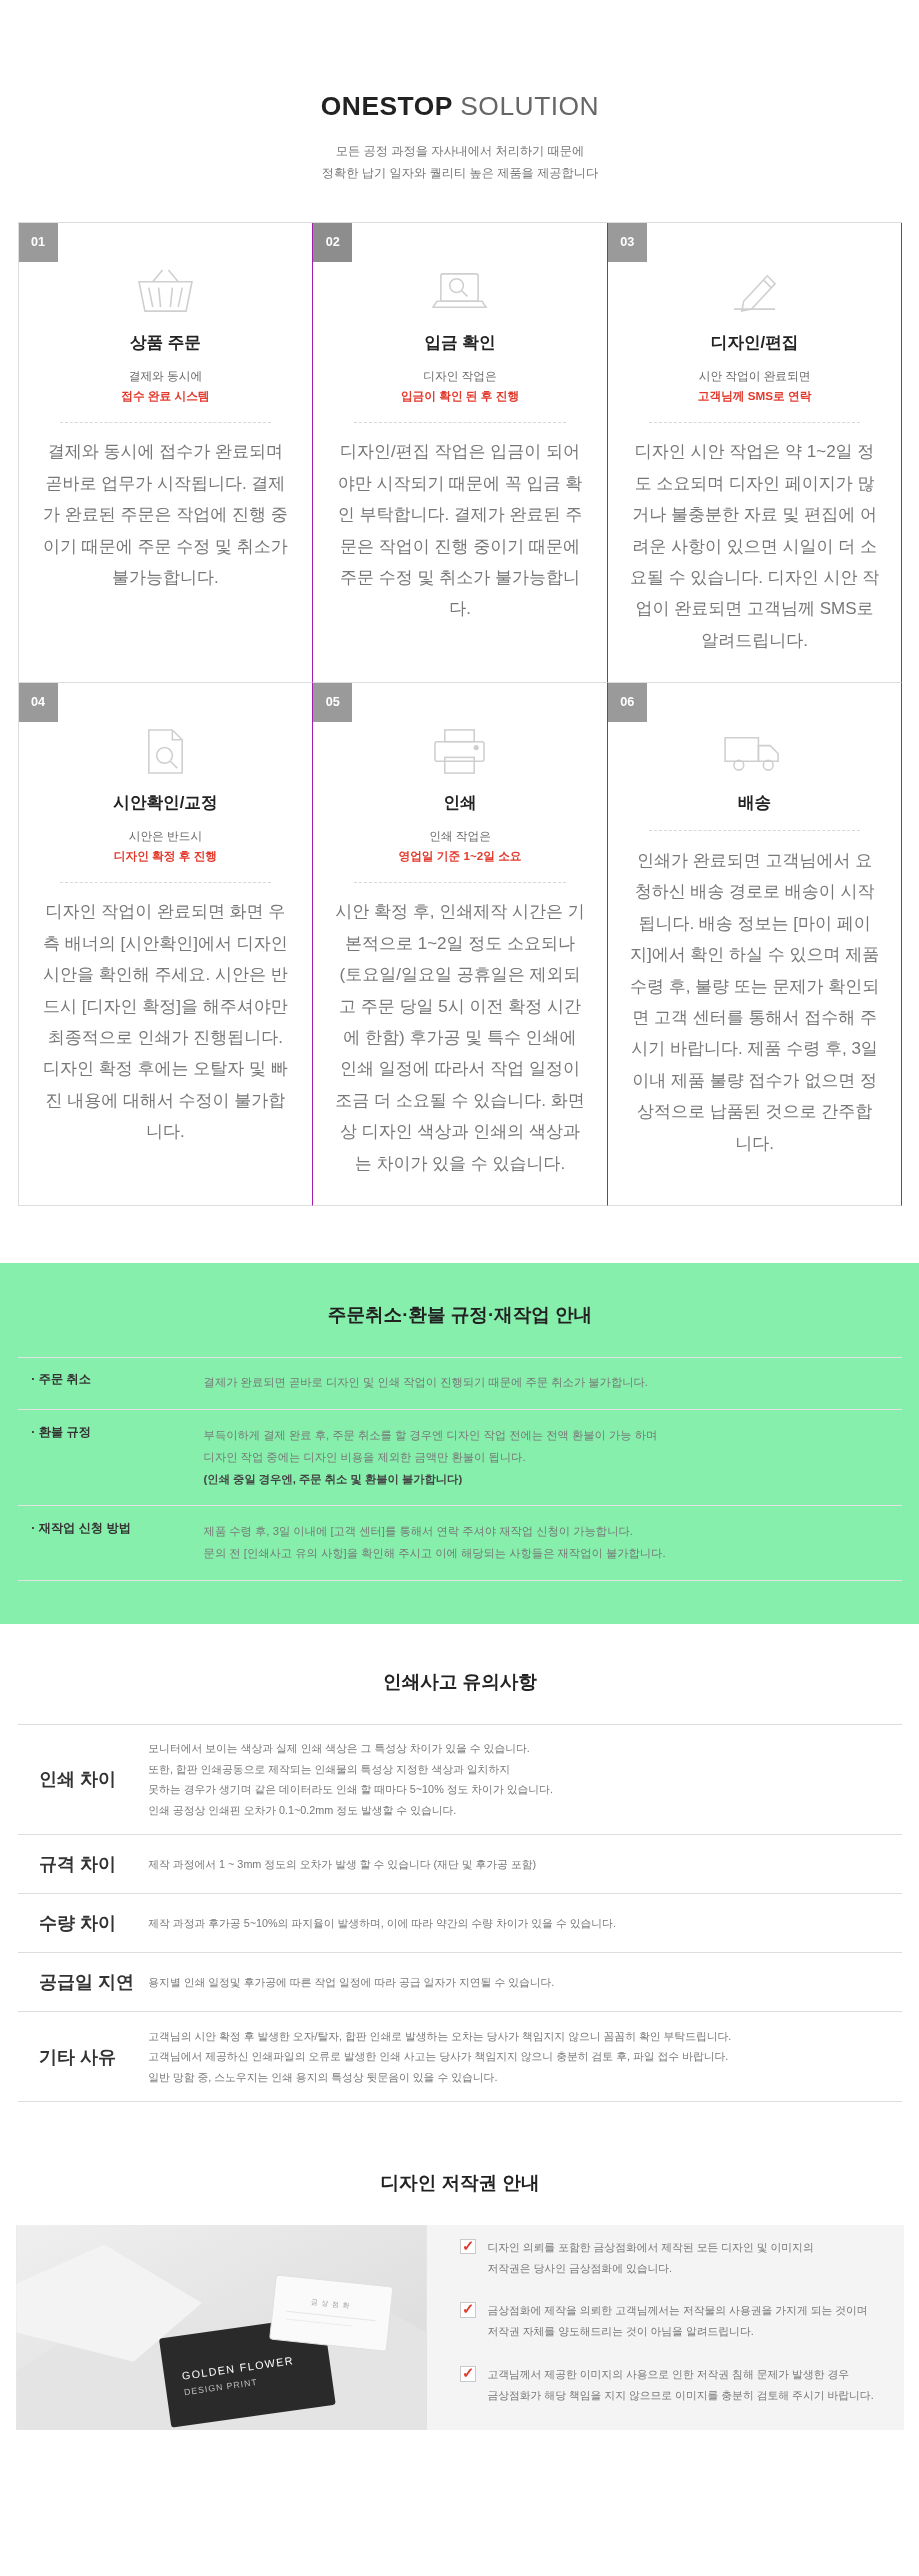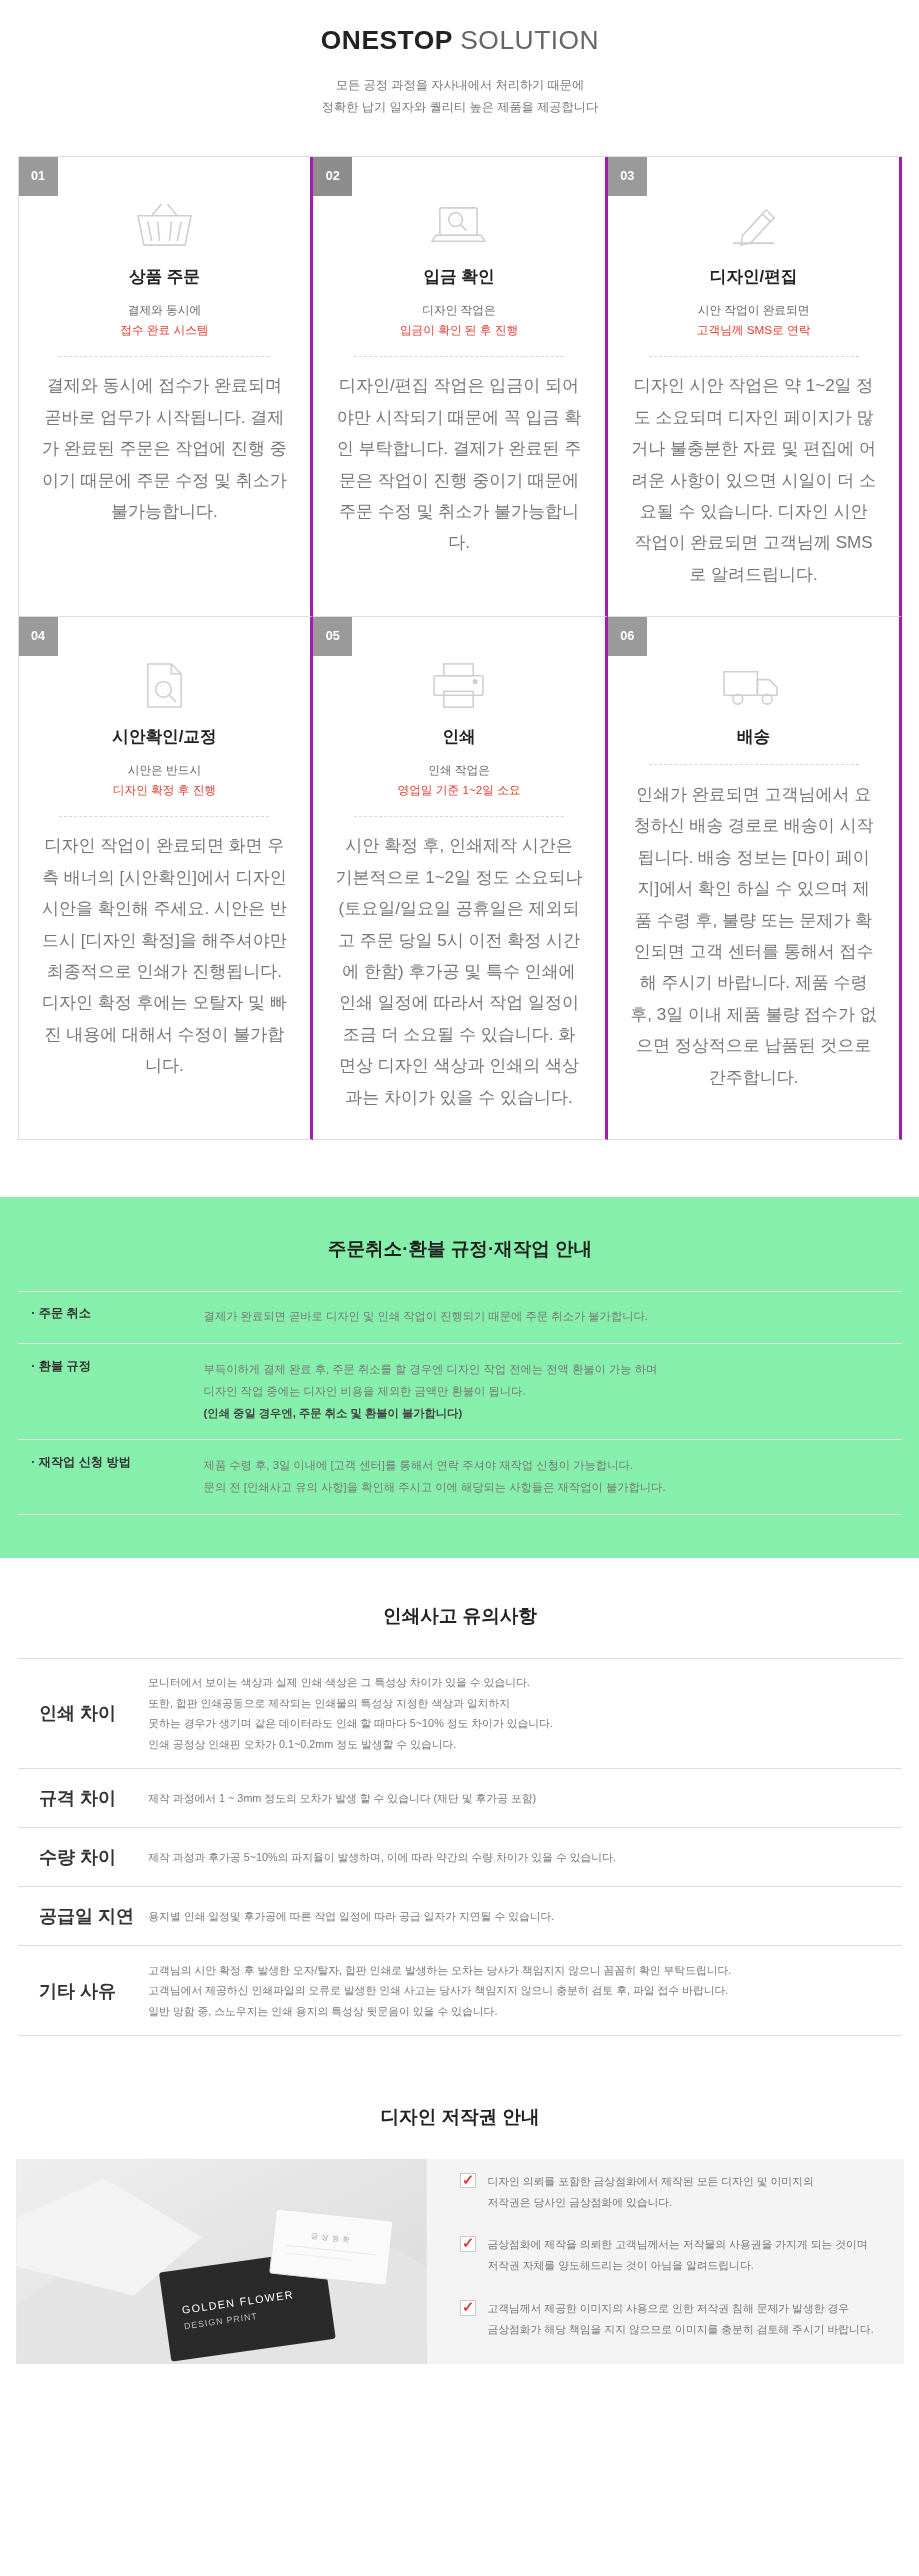--- a/index.html
+++ b/index.html
@@ -5,21 +5,21 @@
   * { box-sizing: border-box; margin: 0; padding: 0; }
   body {
     width: 920px;
     font-family: "Liberation Sans", sans-serif;
     background: #ffffff;
     color: #333333;
   }
   .page { width: 920px; margin: 0 auto; }
 
   
-  .onestop { padding: 25px 0 0 0; text-align: center; }
+  .onestop { padding: 91px 0 0 0; text-align: center; }
   .onestop-title {
     font-size: 26.4px;
     letter-spacing: 0.5px;
     margin-bottom: 17.6px;
   }
   .onestop-title .bold { font-weight: bold; color: #222; }
   .onestop-title .light { font-weight: 300; color: #666; }
   .onestop-sub {
     font-size: 12.2px;
     line-height: 1.85;
@@ -28,21 +28,21 @@
   }
 
   .grid {
     display: grid;
     grid-template-columns: repeat(3, 1fr);
     border-top: 1px solid #ddd;
     border-left: 1px solid #ddd;
     margin: 0 17.6px;
   }
   .cell {
-    border-right: 3px solid #a21caf;
+    border-right: 1px solid #a21caf;
     border-bottom: 1px solid #ddd;
     padding: 0 0 25.4px 0;
     text-align: center;
     position: relative;
     background: #fff;
   }
   .num {
     position: absolute;
     top: 0; left: 0;
     width: 39px; height: 39px;
@@ -67,21 +67,21 @@
     font-weight: bold;
     color: #222;
     margin-top: 15.7px;
   }
   .cell-lead {
     font-size: 11.7px;
     color: #666;
     line-height: 1.7;
     margin-top: 11.7px;
   }
-  .cell-lead .accent { color: #e23b2e; font-weight: normal; }
+  .cell-lead .accent { color: #e23b2e; font-weight: bold; }
   .divider-dots {
     margin: 15.7px auto 13.7px;
     width: 72%;
     border-top: 1px dashed #d8d8d8;
   }
   .cell-body {
     font-size: 17px;
     color: #777;
     line-height: 1.85;
     padding: 0 21.5px;

